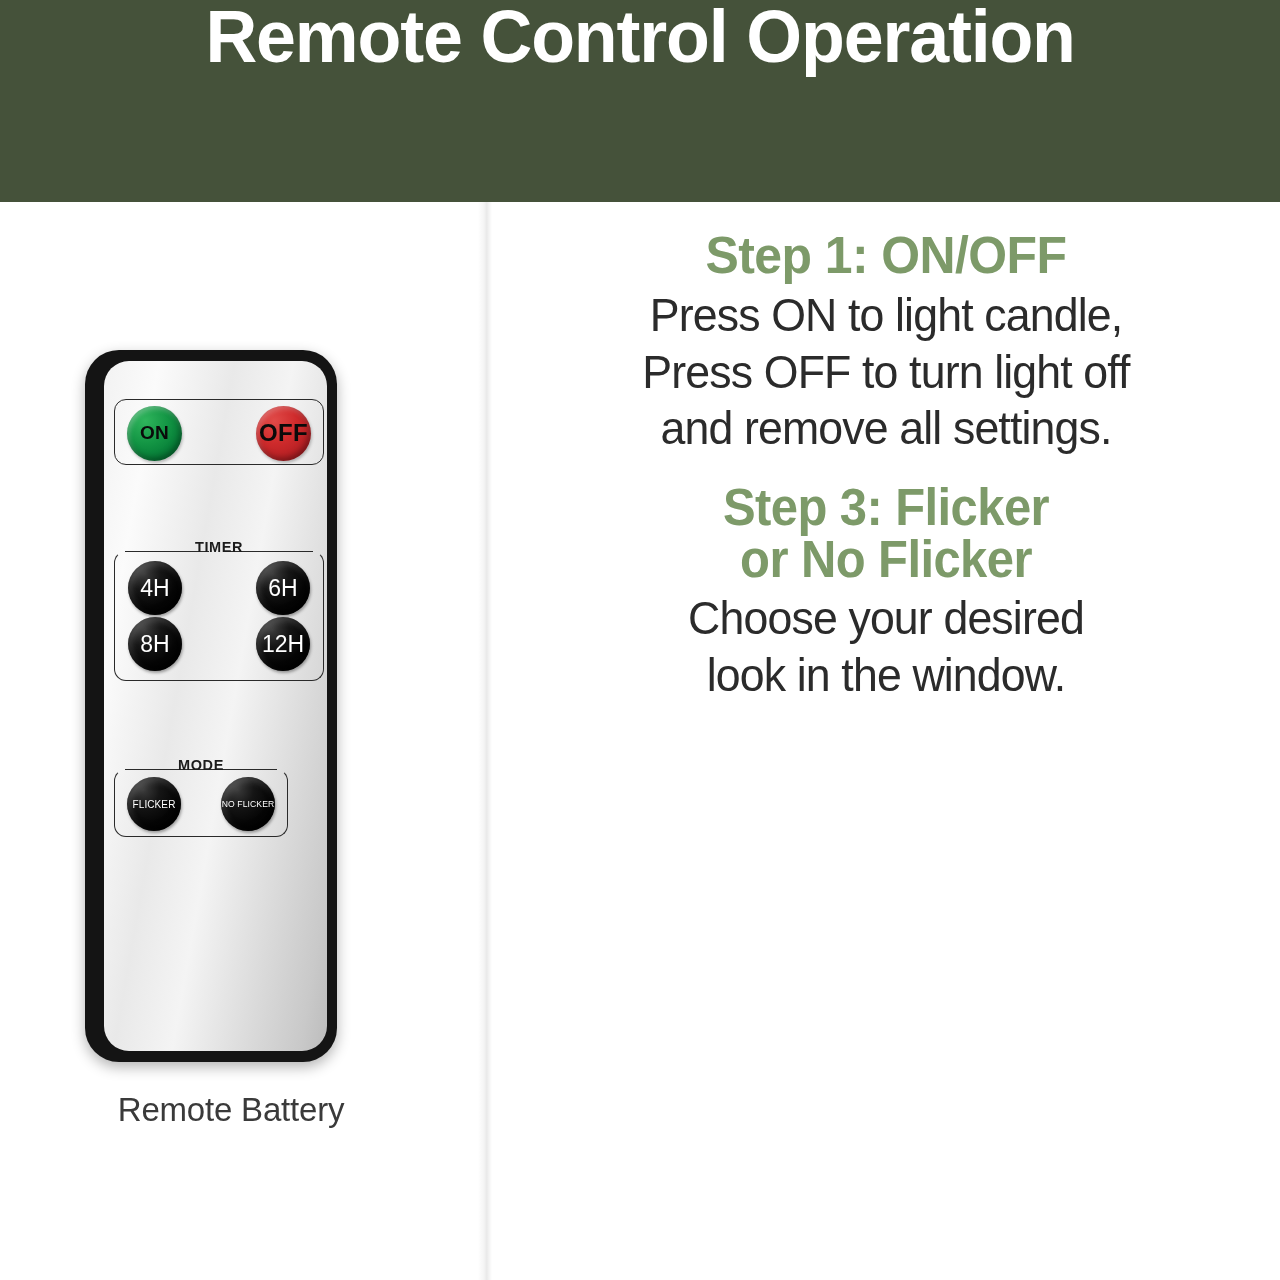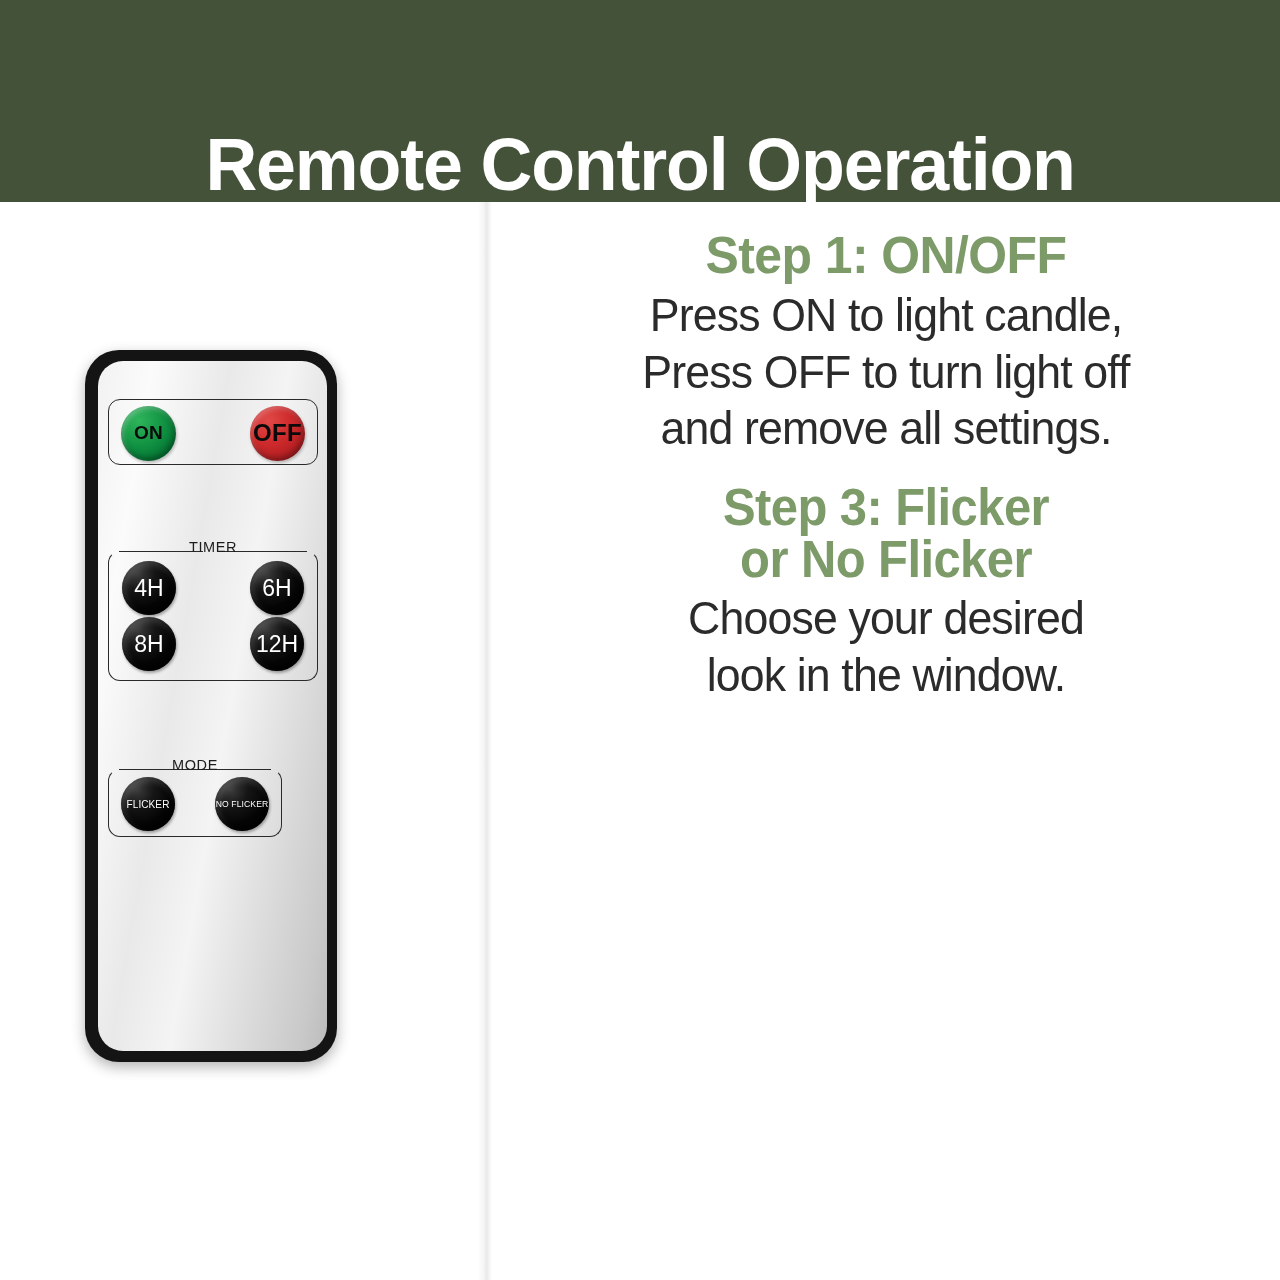--- a/index.html
+++ b/index.html
@@ -21,21 +21,21 @@
   }
 
   
   .header-banner {
     position: absolute;
     left: 0; top: 0;
     width: 1280px;
     height: 202px;
     background: #45523a;
     display: flex;
-    align-items: flex-end;
+    align-items: flex-start;
     justify-content: center;
   }
   .header-title {
     color: #ffffff;
     font-family: "Liberation Sans", sans-serif;
     font-size: 74px;
     font-weight: bold;
     letter-spacing: -1.2px;
     line-height: 1;
     text-align: center;
@@ -68,21 +68,21 @@
   
   .remote {
     position: absolute;
     left: 85px;
     top: 148px;
     width: 252px;
     height: 712px;
     background: #141414;
     border-radius: 34px;
     box-shadow: 0 5px 14px rgba(0,0,0,0.30);
-    padding: 11px 10px 11px 13px;
+    padding: 11px 10px 11px 19px;
   }
   .remote-face {
     position: relative;
     width: 100%;
     height: 100%;
     border-radius: 25px;
     background:
       linear-gradient(100deg,
         #f2f2f2 0%,
         #fbfbfb 16%,
@@ -110,21 +110,21 @@
   }
   .panel-border-left { left: 10px; width: 84px; }
   .panel-border-right { right: 10px; width: 84px; }
   .panel-label {
     position: absolute;
     top: -13px;
     left: 0; right: 0;
     text-align: center;
     font-family: "Liberation Sans", sans-serif;
     font-size: 14.5px;
-    font-weight: normal;
+    font-weight: bold;
     letter-spacing: 0.6px;
     color: #1c1c1c;
   }
 
   
   #panel-onoff {
     left: 10px; top: 38px;
     width: 210px; height: 66px;
   }
   .btn-round {
@@ -275,20 +275,21 @@
           <div class="panel-border-right"></div>
           <div class="panel-label">MODE</div>
           <div class="btn-black btn-mode m-flicker">FLICKER</div>
           <div class="btn-black btn-mode m-no-flicker">NO FLICKER</div>
         </div>
 
       </div>
     </div>
 
     <div class="remote-caption">
+      <div>Remote Battery</div>
     </div>
 
   </div>
 
   <div class="right-col">
 
     <div class="step" id="step-1">
       <div class="step-heading">Step 1: ON/OFF</div>
       <div class="step-body">
         <div>Press ON to light candle,</div>

